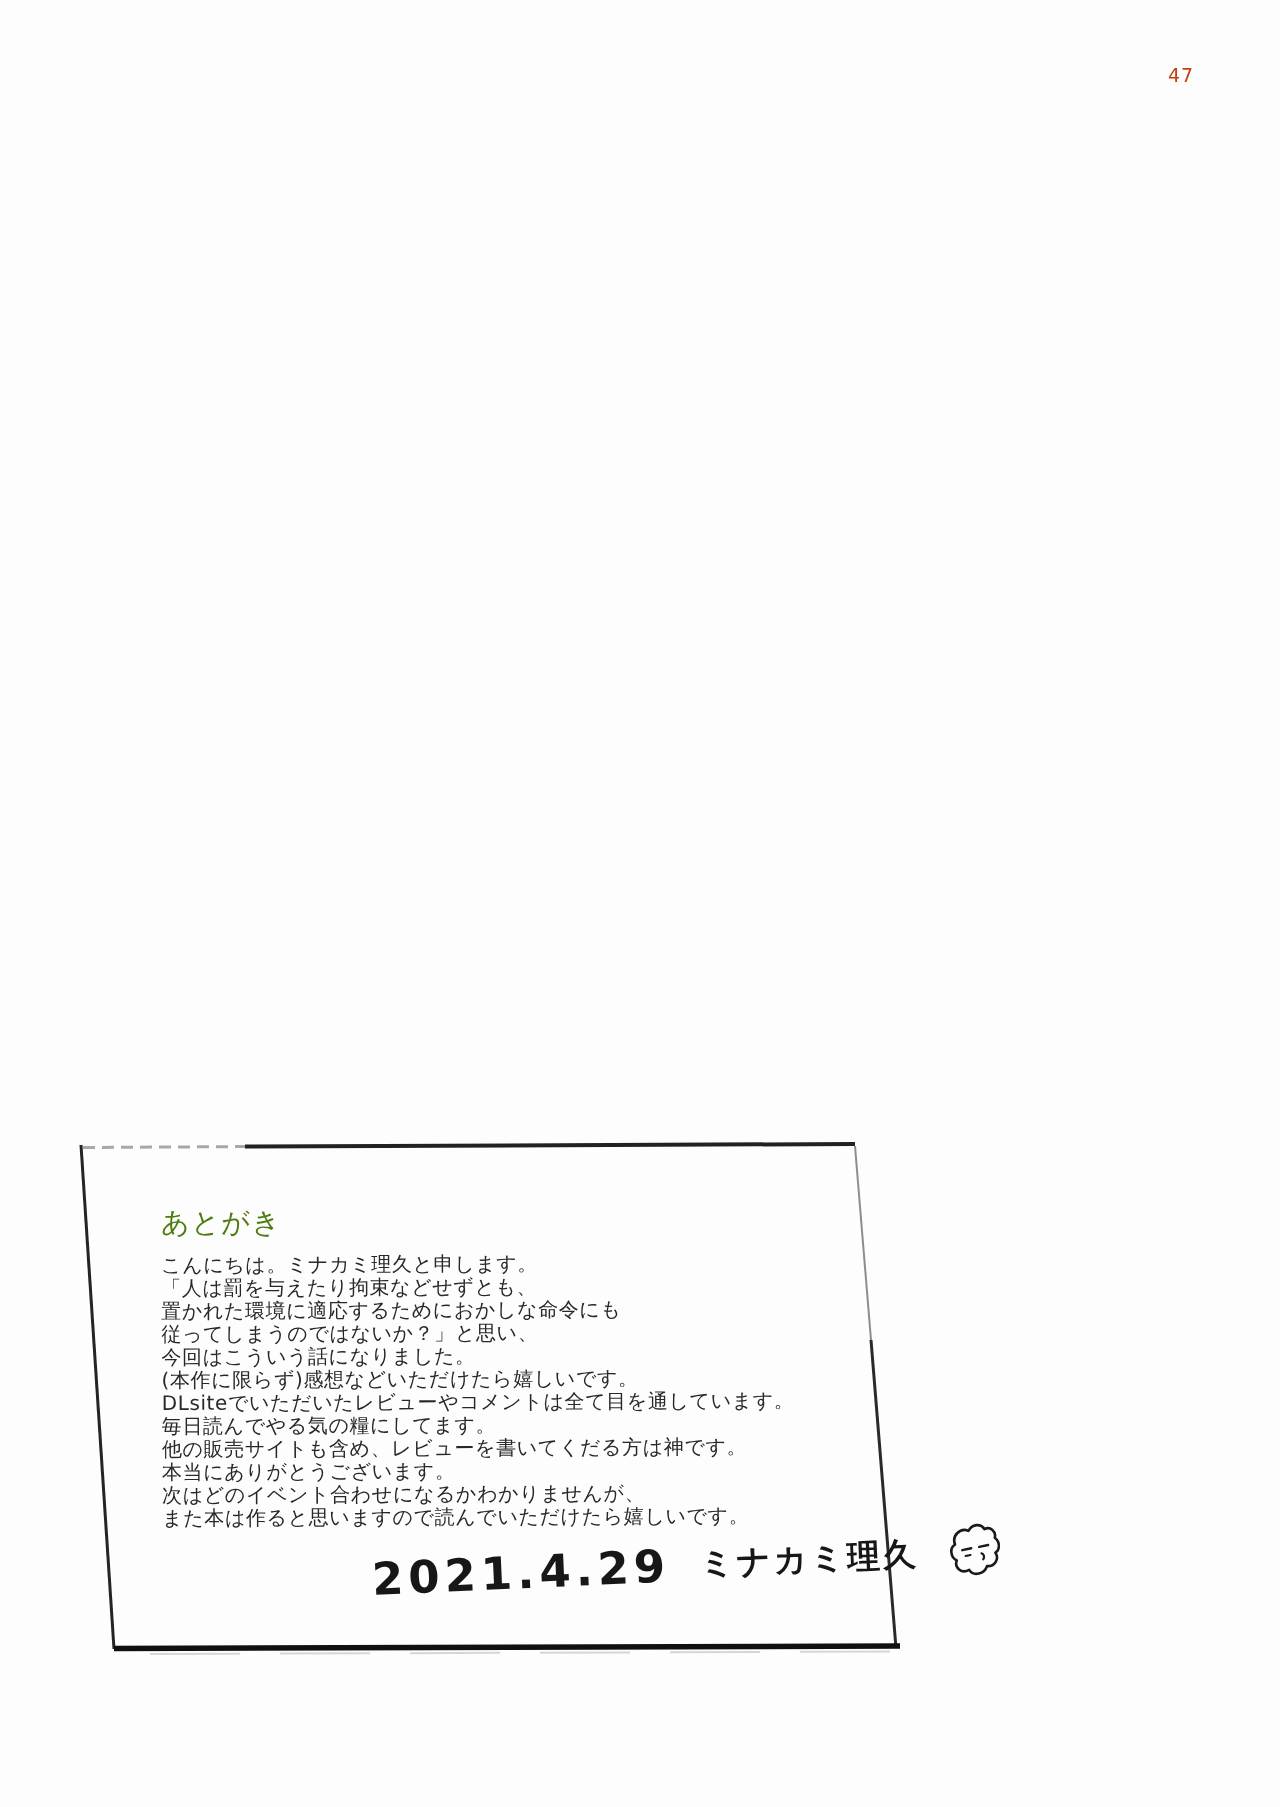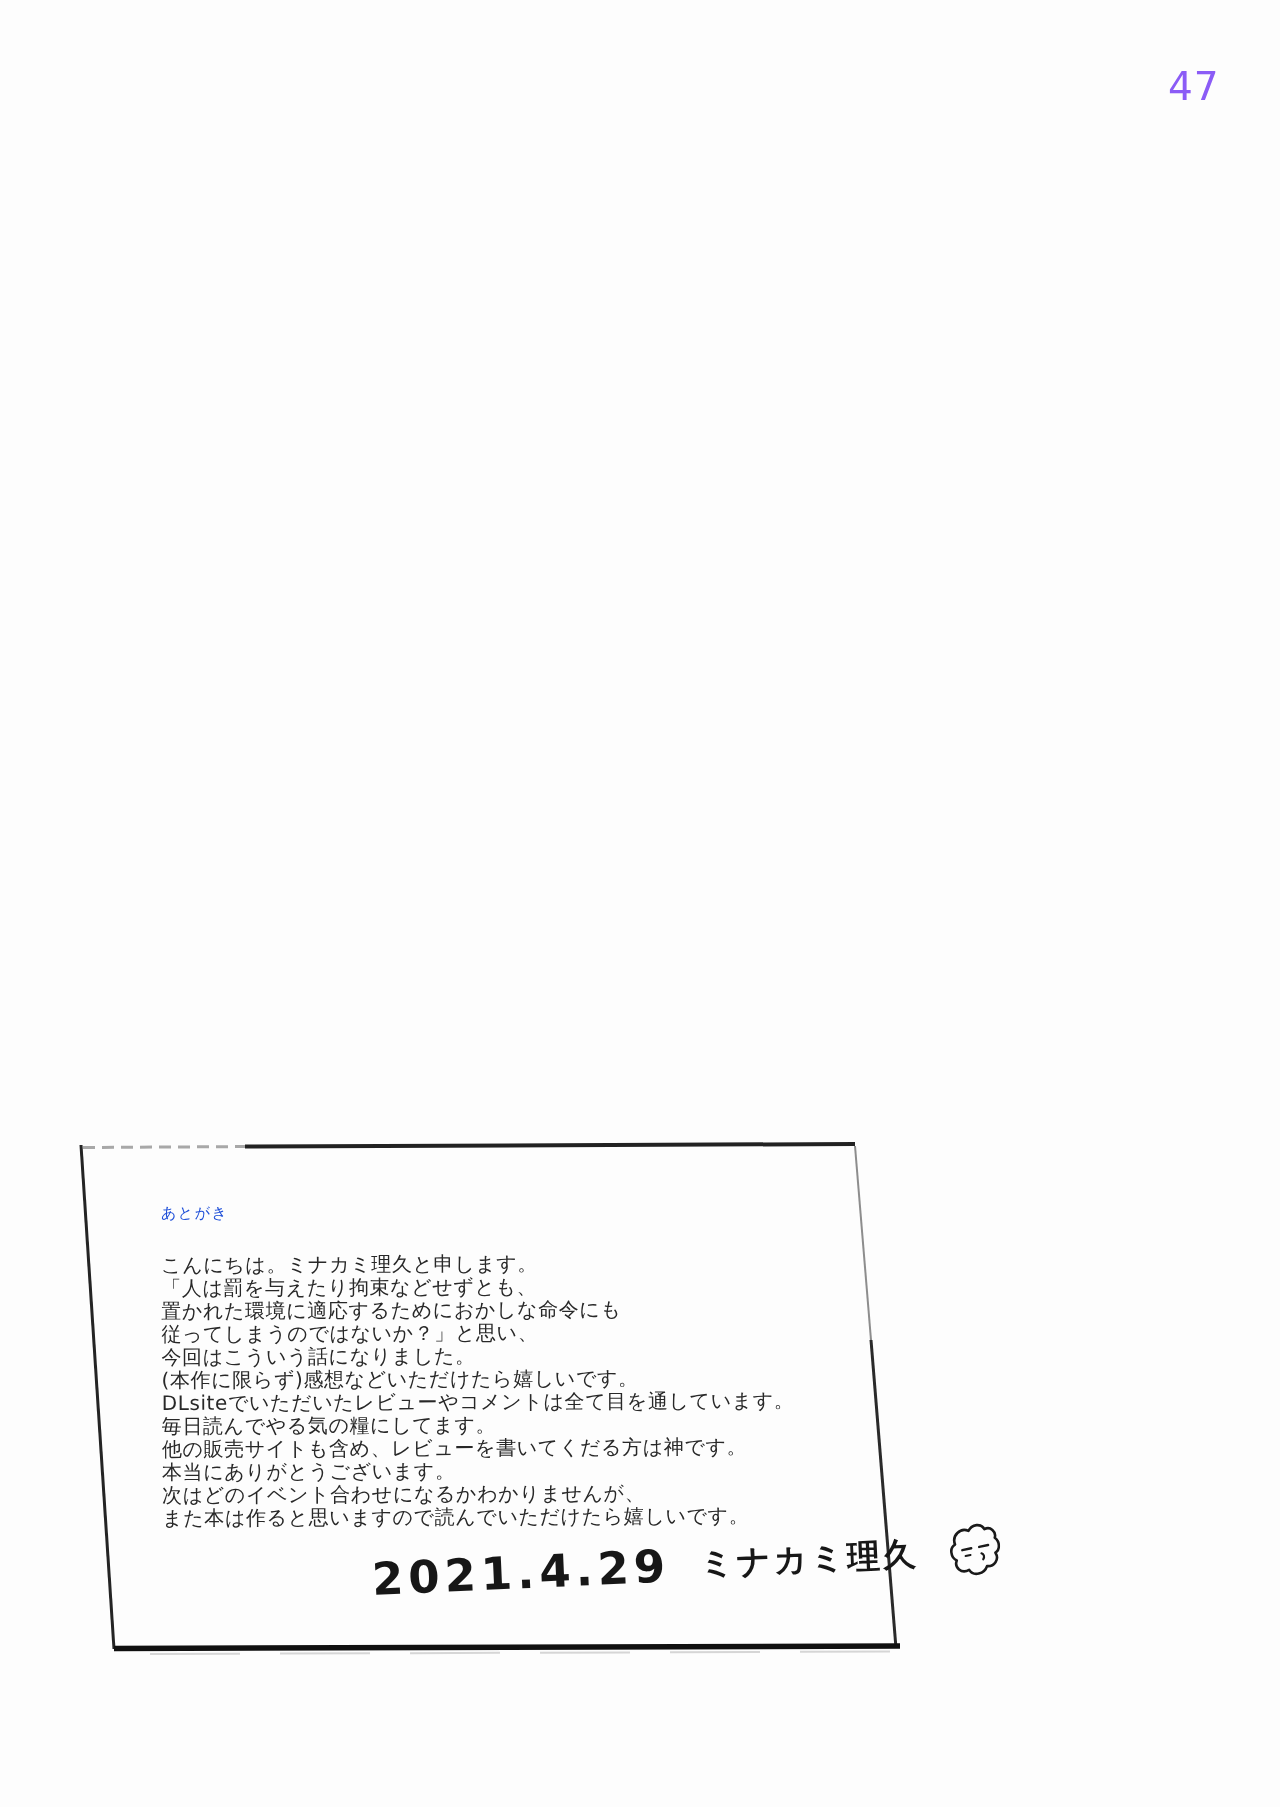--- a/index.html
+++ b/index.html
@@ -10,36 +10,36 @@
     overflow: hidden;
   }
   .page {
     position: relative;
     width: 1280px; height: 1807px;
     background: #fdfdfd;
   }
   .page-number {
     position: absolute;
     left: 1168px; top: 64px;
-    font-size: 39px;
+    font-size: 19px;
     letter-spacing: 1px;
-    color: #8b5cf6;
+    color: #c2410c;
   }
   .box-frame {
     position: absolute;
     left: 0; top: 0;
     width: 1280px; height: 1807px;
     pointer-events: none;
   }
   .afterword-title {
     position: absolute;
     left: 161px; top: 1204px;
-    font-size: 15px;
+    font-size: 28px;
     letter-spacing: 1.5px;
-    color: #1d4ed8;
+    color: #4d7c0f;
     text-align: center;
   }
   .afterword-body {
     position: absolute;
     left: 161px; top: 1254px;
     font-size: 20px;
     line-height: 23px;
     letter-spacing: 0.6px;
     color: #282828;
     transform: rotate(-0.25deg);

